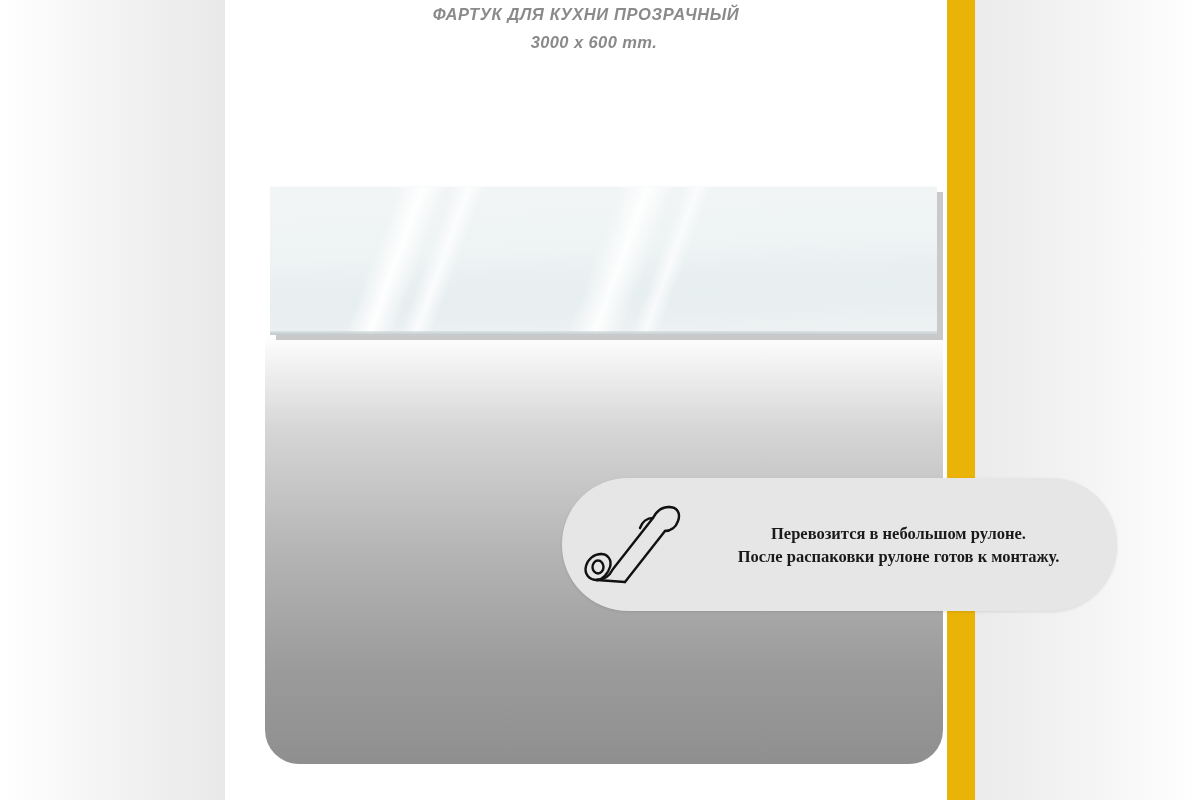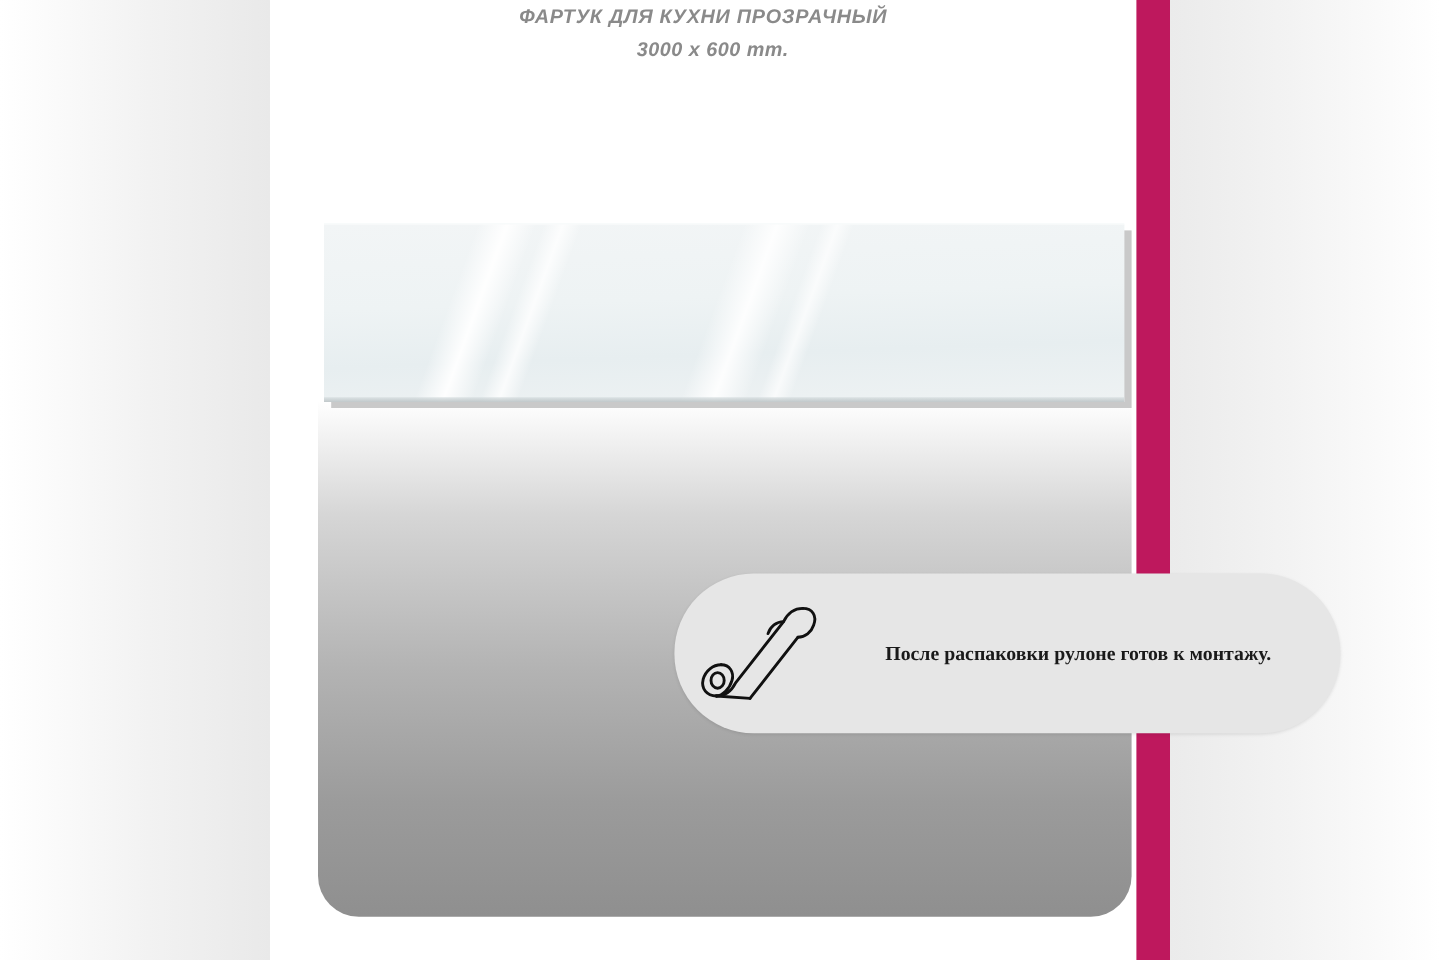--- a/index.html
+++ b/index.html
@@ -11,21 +11,21 @@
     width: 1200px;
     height: 800px;
     font-family: "Liberation Sans", sans-serif;
     overflow: hidden;
   }
 
   #stage {
     position: relative;
     width: 1200px;
     height: 800px;
-    background: #be185d;
+    background: #eab308;
   }
 
   
   .side-band {
     position: absolute;
     top: 0;
     height: 800px;
     width: 225px;
     background: linear-gradient(to right, #ffffff 0%, #f2f2f2 55%, #e9e9e9 100%);
   }
@@ -221,18 +221,19 @@
             <path d="M92 32 L52 83"></path>
             <path d="M24 81 C16 81 11 75 13 67 C15 60 21 55 28 55"></path>
             <path d="M28 55 C35 55 39 61 37 68 C35 75 29 81 24 81"></path>
             <ellipse cx="25" cy="68" rx="5.5" ry="6.5"></ellipse>
             <path d="M52 83 L24 81"></path>
             <path d="M80 19 C74 19 69 23 67 29"></path>
           </g>
         </svg>
       </div>
       <div class="pill-text">
+        <div>Перевозится в небольшом рулоне.</div>
         <div>После распаковки рулоне готов к монтажу.</div>
       </div>
     </div>
 
   </div>
 </div>
 
 </body></html>

